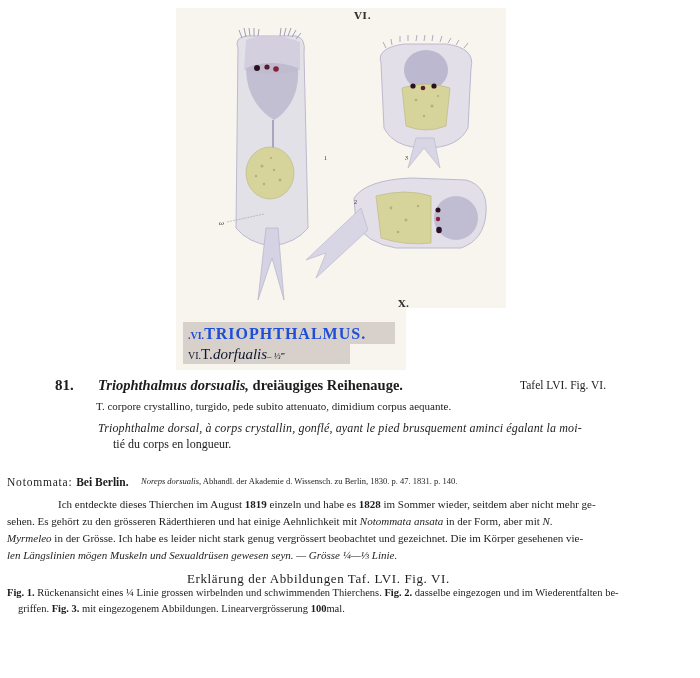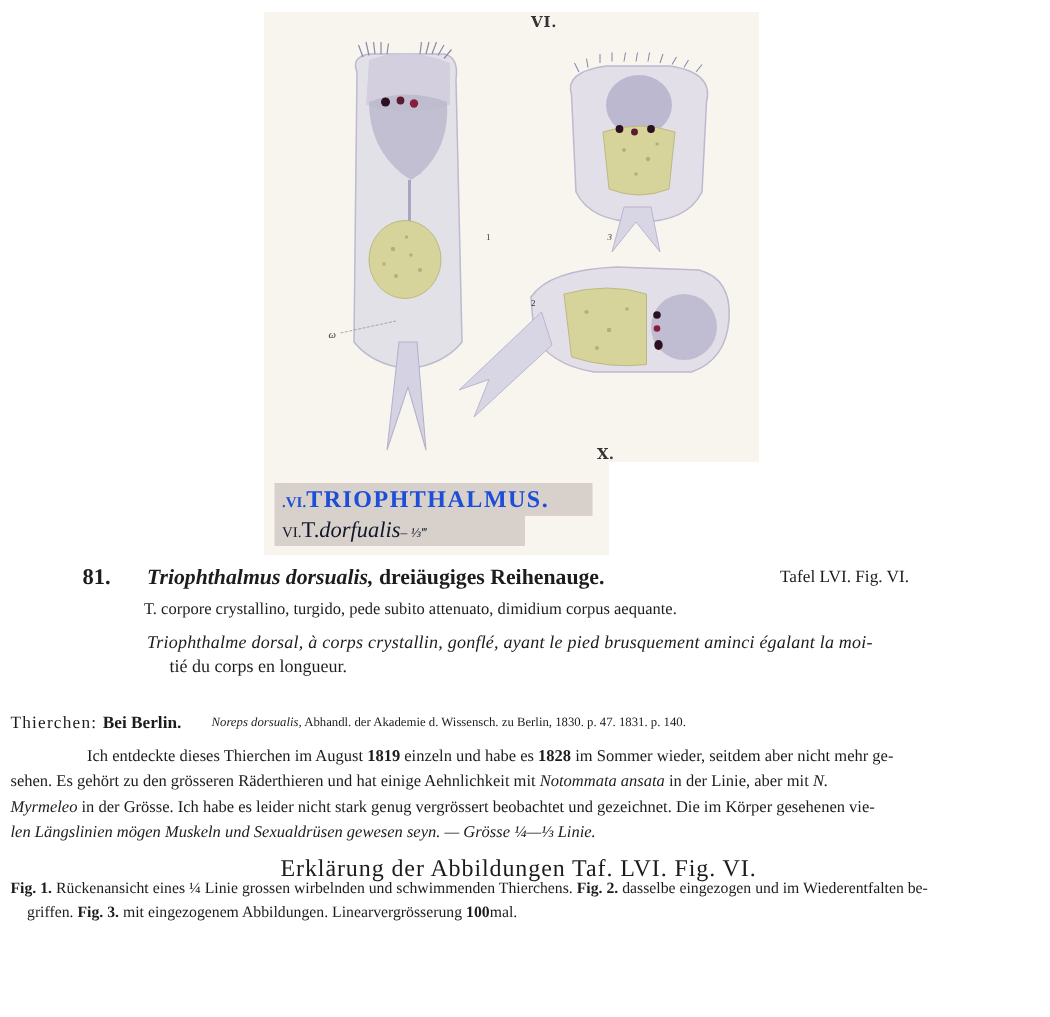--- a/index.html
+++ b/index.html
@@ -33,21 +33,21 @@
   .cite { left:141px; top:459px; font-size:8.5px;margin-top:17px; }
   .cite i { font-style:italic; }
   .aufenthalt { left:7px; top:476px; font-size:11.5px; letter-spacing:0.8px; }
   .aufenthalt b { letter-spacing:0; }
   .p1 { left:58px; top:498px; font-size:11px; }
   .p2 { left:7px; top:515px; font-size:11px; }
   .p3 { left:7px; top:532px; font-size:11px; }
   .p4 { left:7px; top:549px; font-size:11px;font-style:italic; }
   .p1 b, .p2 b { font-weight:bold; }
   .p2 i, .p3 i { font-style:italic; }
-  .erk { left:187px; top:571px; font-size:16px; letter-spacing:0.6px; }
+  .erk { left:187px; top:571px; font-size:13px; letter-spacing:0.6px; }
   .fig1 { left:7px; top:587px; font-size:10.5px; }
   .fig2 { left:18px; top:603px; font-size:10.5px; }
   .fig1 b, .fig2 b { font-weight:bold; }
 </style>
 </head>
 <body>
 
 <div class="plate"></div>
 <div class="plate-lower"></div>
 
@@ -140,24 +140,24 @@
 <div class="t latin">T. corpore crystallino, turgido, pede subito attenuato, dimidium corpus aequante.</div>
 <div class="t french1">Triophthalme dorsal, à corps crystallin, gonflé, ayant le pied brusquement aminci égalant la moi-</div>
 <div class="t french2">tié du corps en longueur.</div>
 
 <div class="t cite">
   <i>Noreps dorsualis,</i>
   <span>Abhandl. der Akademie d. Wissensch. zu Berlin, 1830. p. 47. 1831. p. 140.</span>
 </div>
 
 <div class="t aufenthalt">
-  <span>Thierchen:</span>
+  <span>Notommata:</span>
   <b>Bei Berlin.</b>
 </div>
 
 <div class="t p1"><span>Ich entdeckte dieses Thierchen im August </span><b>1819</b><span> einzeln und habe es </span><b>1828</b><span> im Sommer wieder, seitdem aber nicht mehr ge-</span></div>
-<div class="t p2"><span>sehen.  Es gehört zu den grösseren Räderthieren und hat einige Aehnlichkeit mit </span><i>Notommata ansata</i><span> in der Linie, aber mit </span><i>N.</i></div>
+<div class="t p2"><span>sehen.  Es gehört zu den grösseren Räderthieren und hat einige Aehnlichkeit mit </span><i>Notommata ansata</i><span> in der Form, aber mit </span><i>N.</i></div>
 <div class="t p3"><i>Myrmeleo</i><span> in der Grösse.  Ich habe es leider nicht stark genug vergrössert beobachtet und gezeichnet.  Die im Körper gesehenen vie-</span></div>
 <div class="t p4">len Längslinien mögen Muskeln und Sexualdrüsen gewesen seyn. — Grösse ¼—⅓ Linie.</div>
 
 <div class="t erk">Erklärung der Abbildungen Taf. LVI. Fig. VI.</div>
 <div class="t fig1"><b>Fig. 1.</b><span> Rückenansicht eines ¼ Linie grossen wirbelnden und schwimmenden Thierchens.  </span><b>Fig. 2.</b><span> dasselbe eingezogen und im Wiederentfalten be-</span></div>
 <div class="t fig2"><span>griffen.  </span><b>Fig. 3.</b><span> mit eingezogenem Abbildungen.  Linearvergrösserung </span><b>100</b><span>mal.</span></div>
 
 </body></html>

